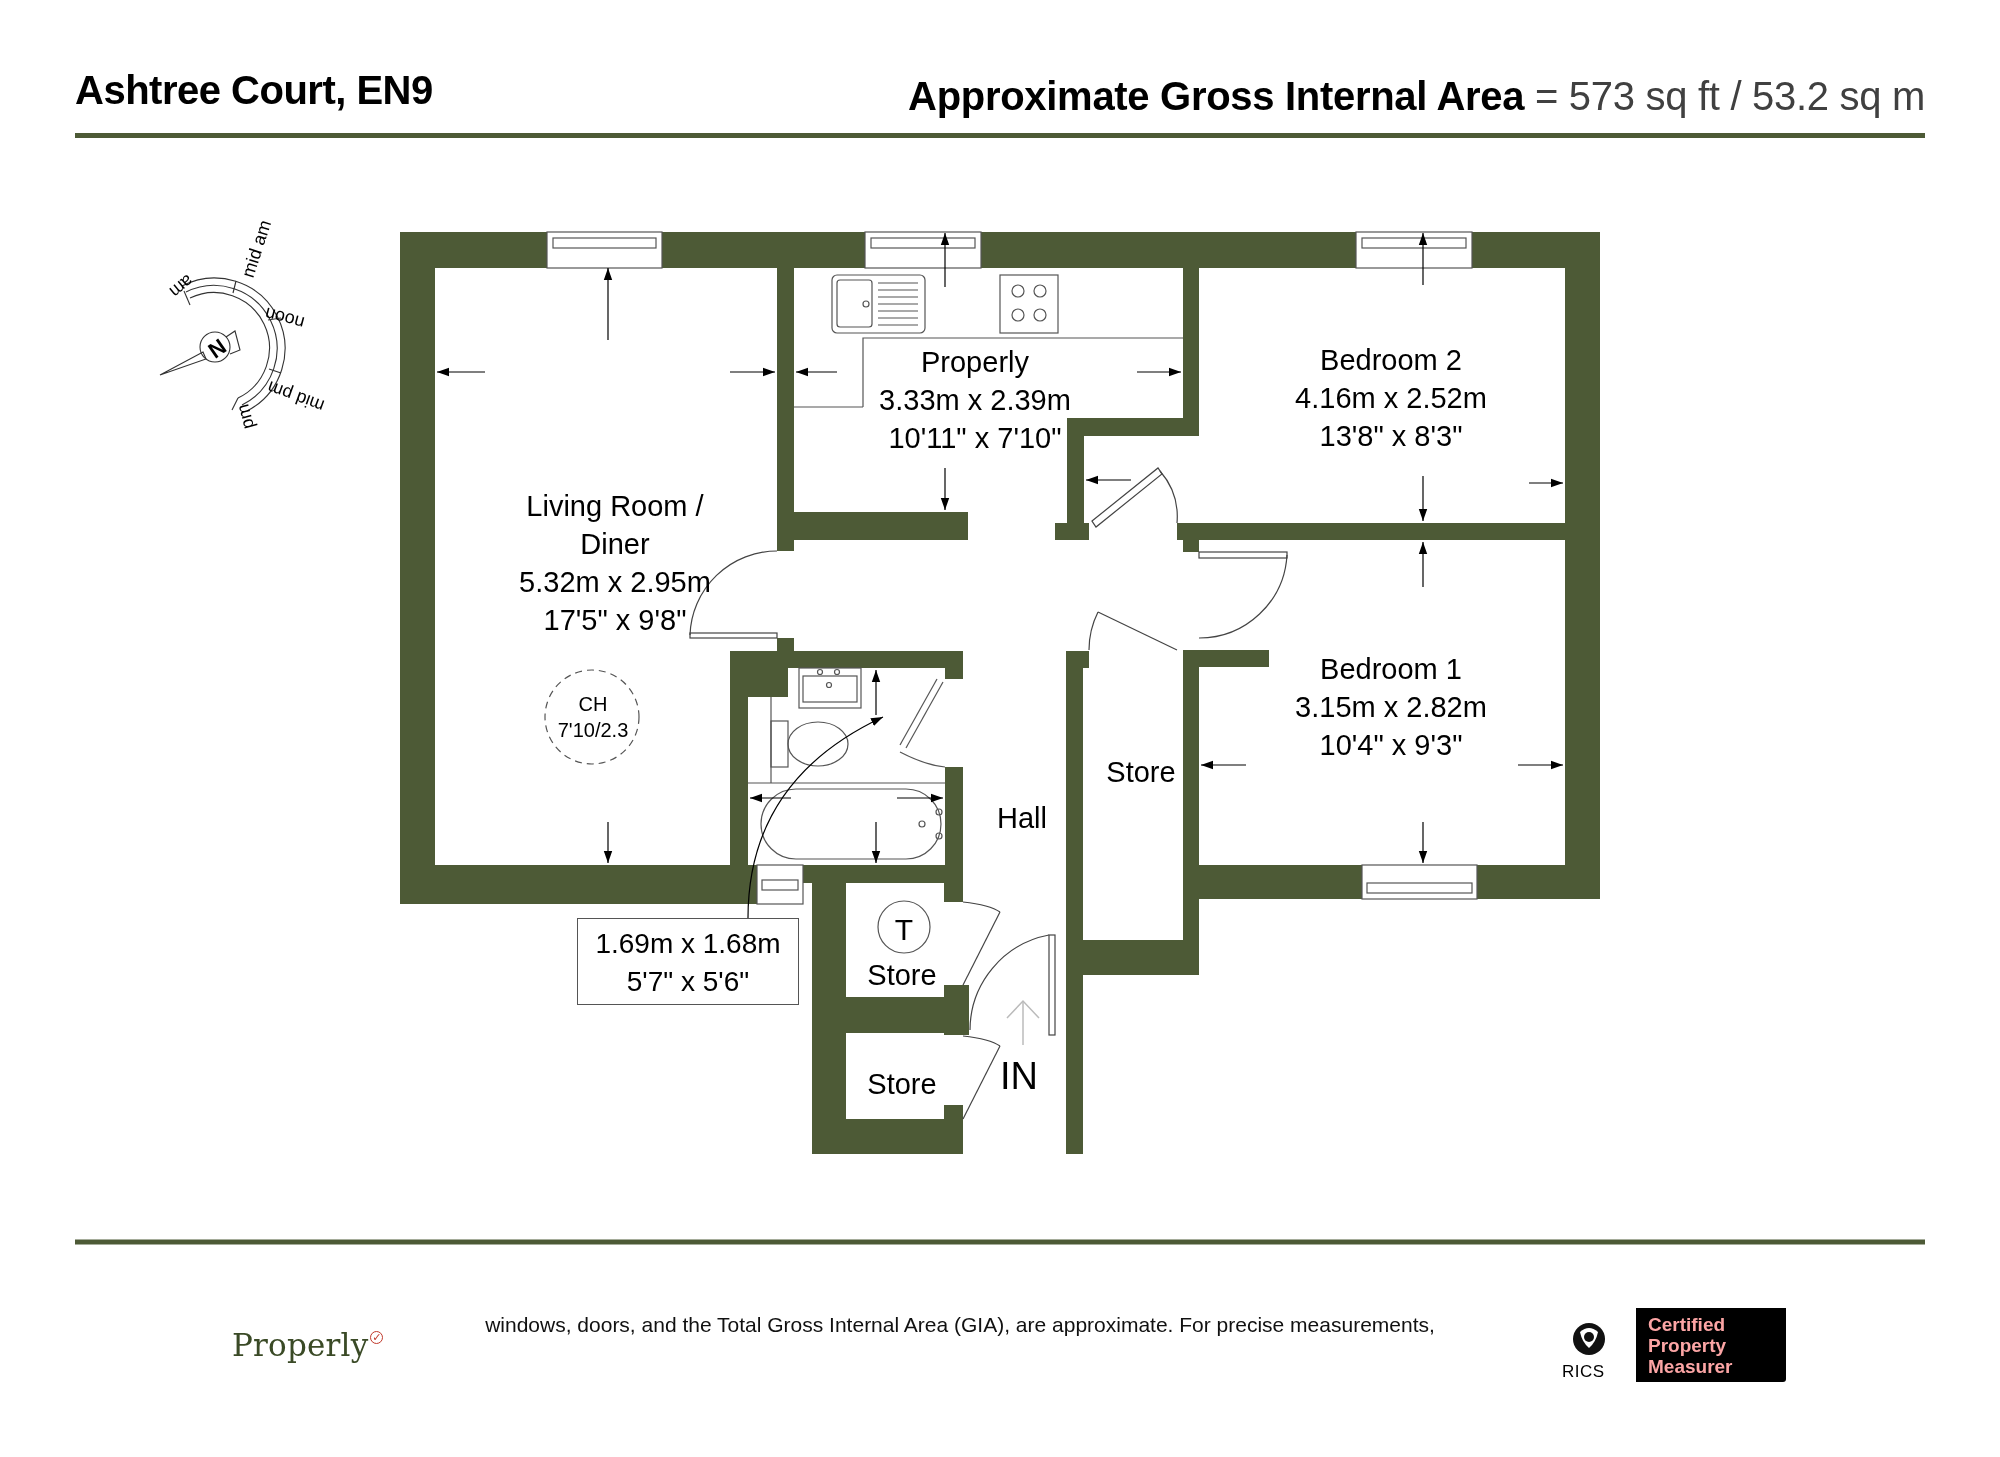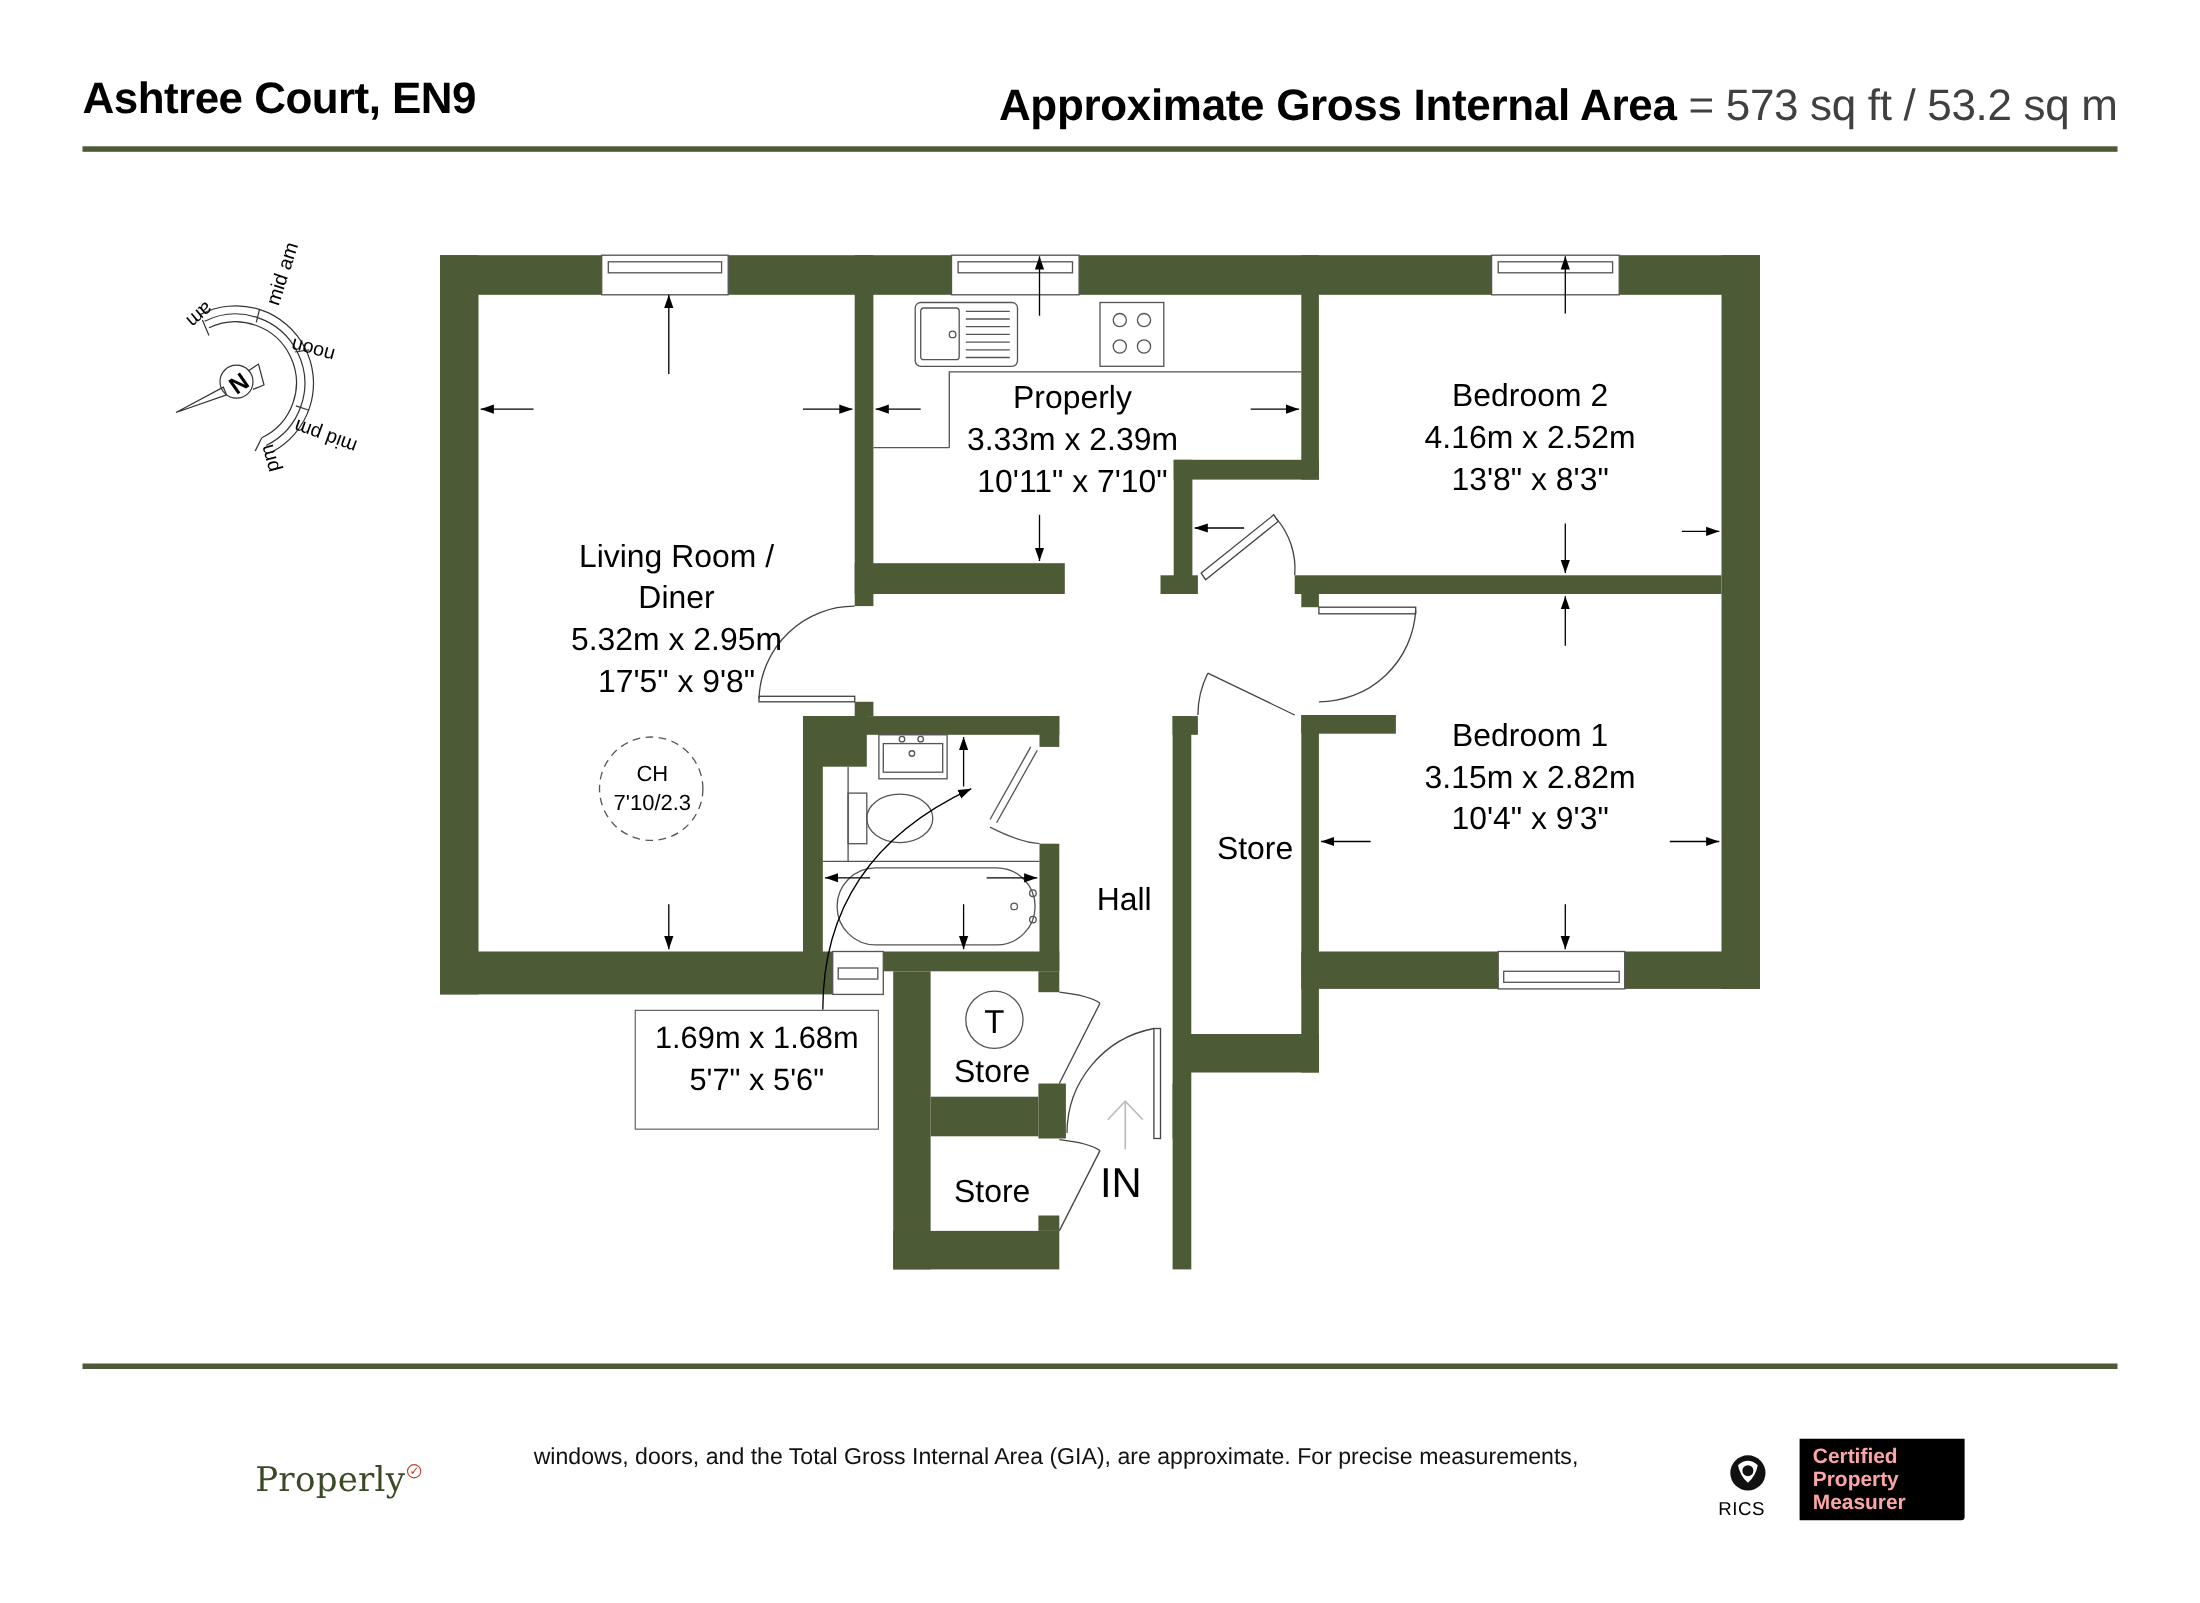--- a/index.html
+++ b/index.html
@@ -6,21 +6,21 @@
   body { width: 2000px; height: 1457px; position: relative; overflow: hidden; font-family: "Liberation Sans", "DejaVu Sans", sans-serif; color: #000; }
   .abs { position: absolute; }
   .header-title { left: 75px; top: 68px; font-size: 40px; font-weight: bold; letter-spacing: -0.5px; white-space: nowrap; }
   .header-area { right: 75px; top: 74px; font-size: 40px; white-space: nowrap; letter-spacing: -0.3px; }
   .header-area .bold { font-weight: bold; }
   .header-area .light { font-weight: normal; color: #404040; }
   .rule { left: 75px; width: 1850px; height: 5px; background: #4d5a36; }
   .plan { left: 0; top: 0; width: 2000px; height: 1457px; }
   .room-label { position: absolute; text-align: center; font-size: 29px; line-height: 38px; white-space: nowrap; transform: translateX(-50%); }
   .small-label { position: absolute; text-align: center; font-size: 20px; line-height: 26px; white-space: nowrap; transform: translateX(-50%); }
-  .dims-box { left: 577px; top: 918px; width: 222px; height: 109px; border: 1.5px solid #555; background: #fff; text-align: center; font-size: 28px; line-height: 38px; padding-top: 6px; box-sizing: border-box; }
+  .dims-box { left: 577px; top: 918px; width: 222px; height: 87px; border: 1.5px solid #555; background: #fff; text-align: center; font-size: 28px; line-height: 38px; padding-top: 6px; box-sizing: border-box; }
   .in-label { left: 1000px; top: 1055px; font-size: 38px; }
   .footer-text { left: 960px; top: 1313px; width: 1020px; transform: translateX(-50%); text-align: center; font-size: 21px; line-height: 24px; color: #111; }
   .logo-properly { left: 232px; top: 1327px; font-family: "DejaVu Serif", "Liberation Serif", serif; font-size: 31px; color: #3a4a26; letter-spacing: 0.2px; }
   .logo-properly .tick { font-size: 11px; color: #c0392b; border: 1px solid #c0392b; border-radius: 50%; width: 11px; height: 11px; display: inline-block; text-align: center; line-height: 11px; vertical-align: top; margin-left: 2px; margin-top: 4px; }
   .rics-text { left: 1562px; top: 1362px; font-size: 17px; font-weight: normal; letter-spacing: 0.5px; }
   .rics-badge { left: 1636px; top: 1308px; width: 150px; height: 74px; background: #000; color: #fca5a5; font-weight: bold; font-size: 19px; line-height: 21px; padding: 6px 0 0 12px; box-sizing: border-box; border-radius: 0 0 3px 0; }
 </style>
 </head>
 <body>
 

